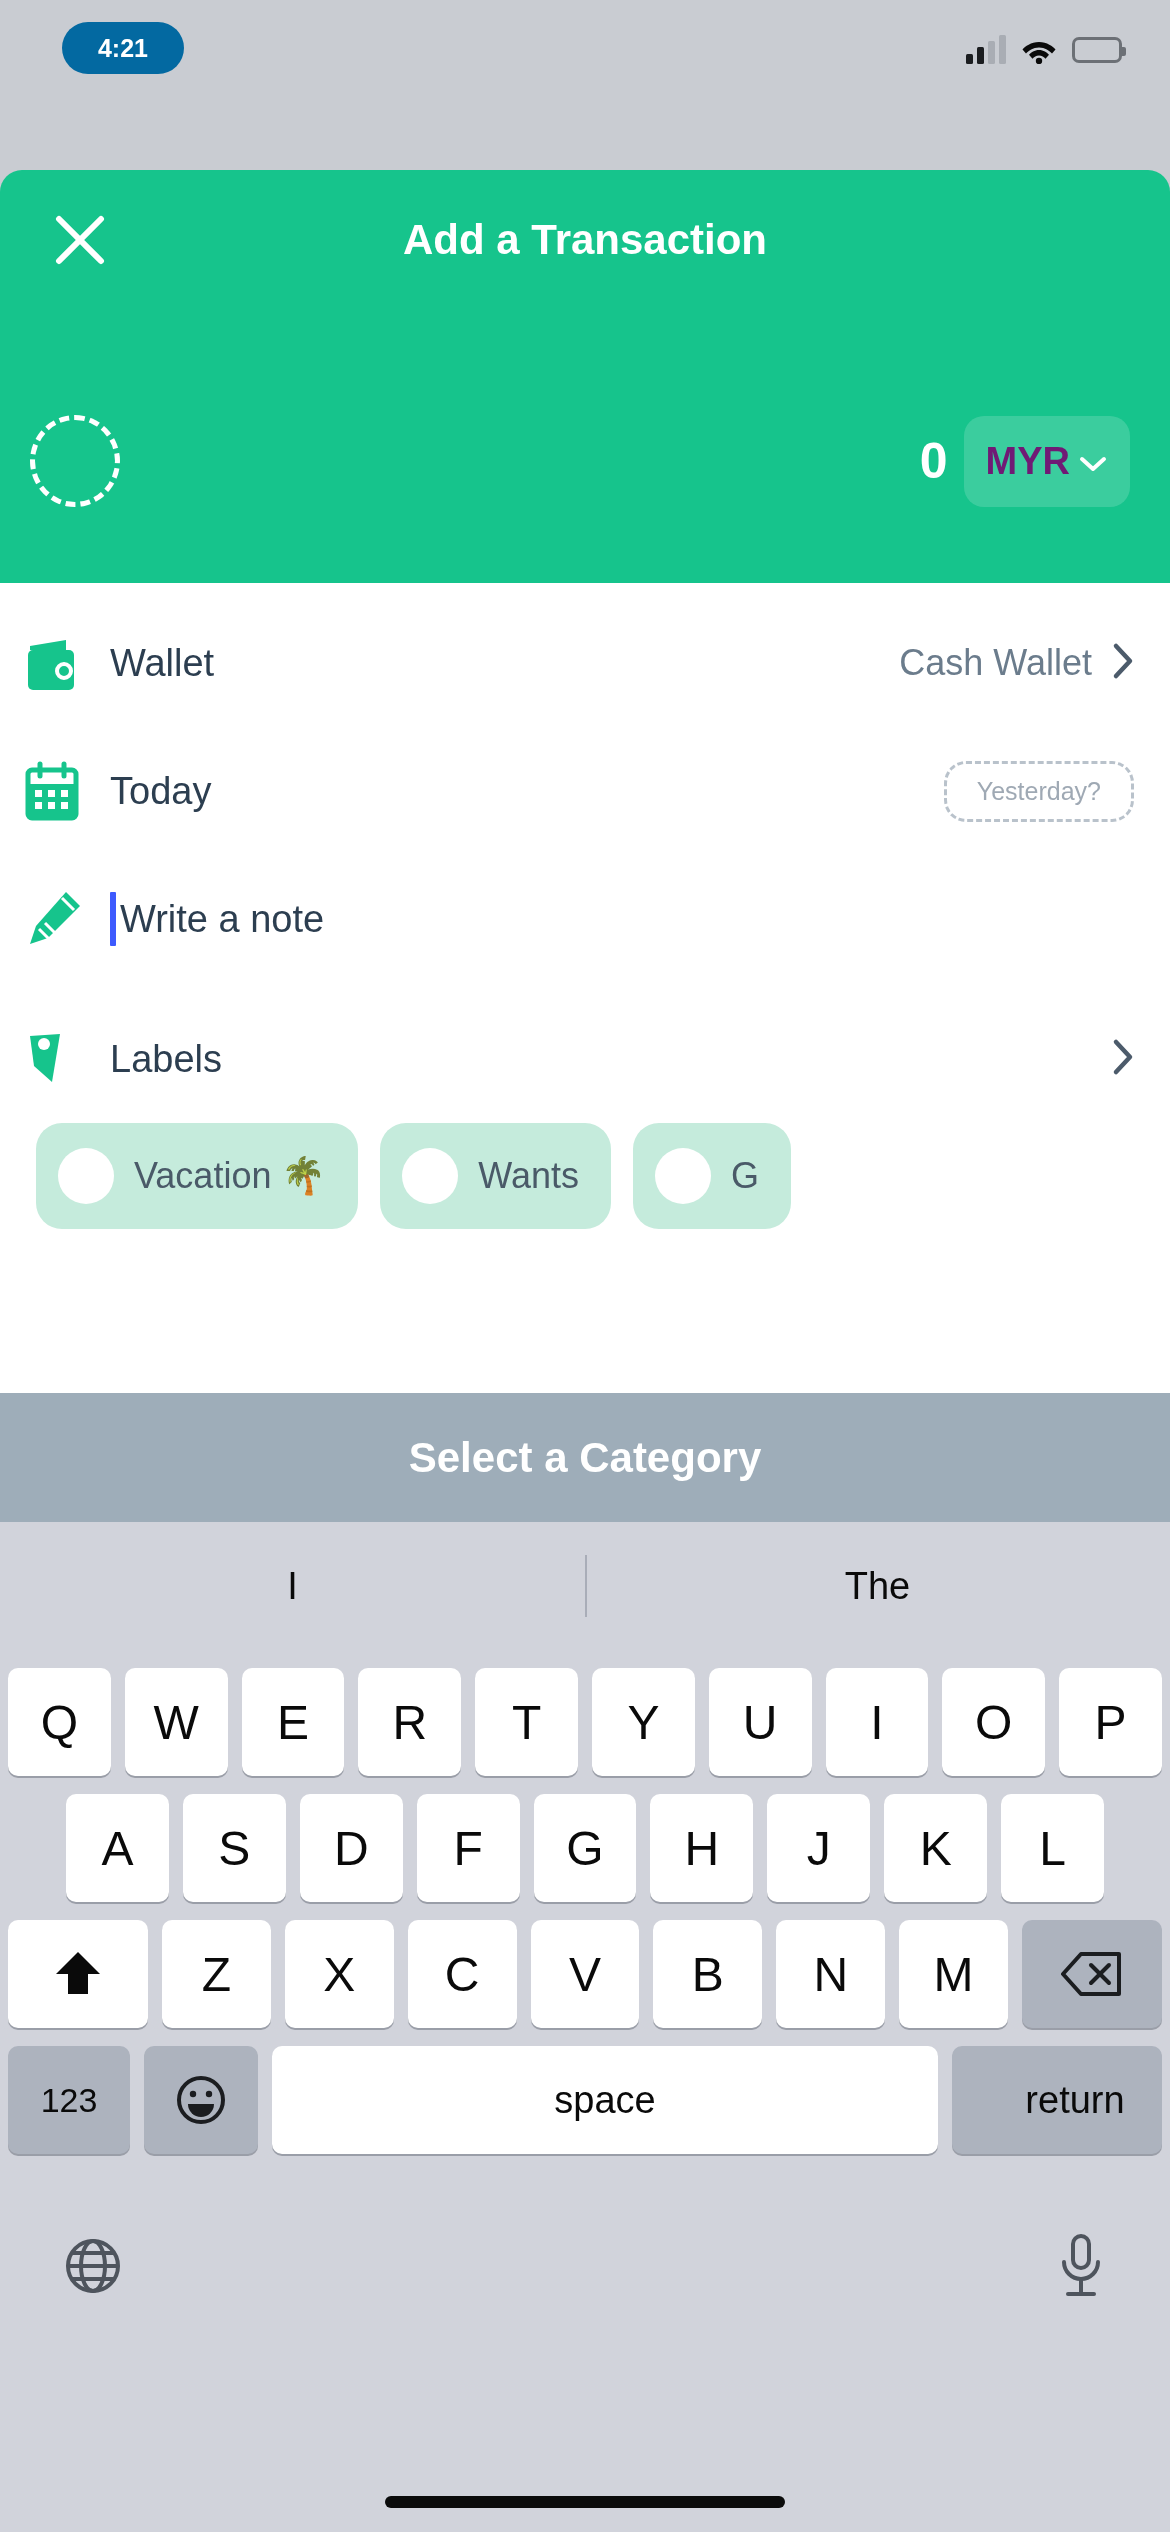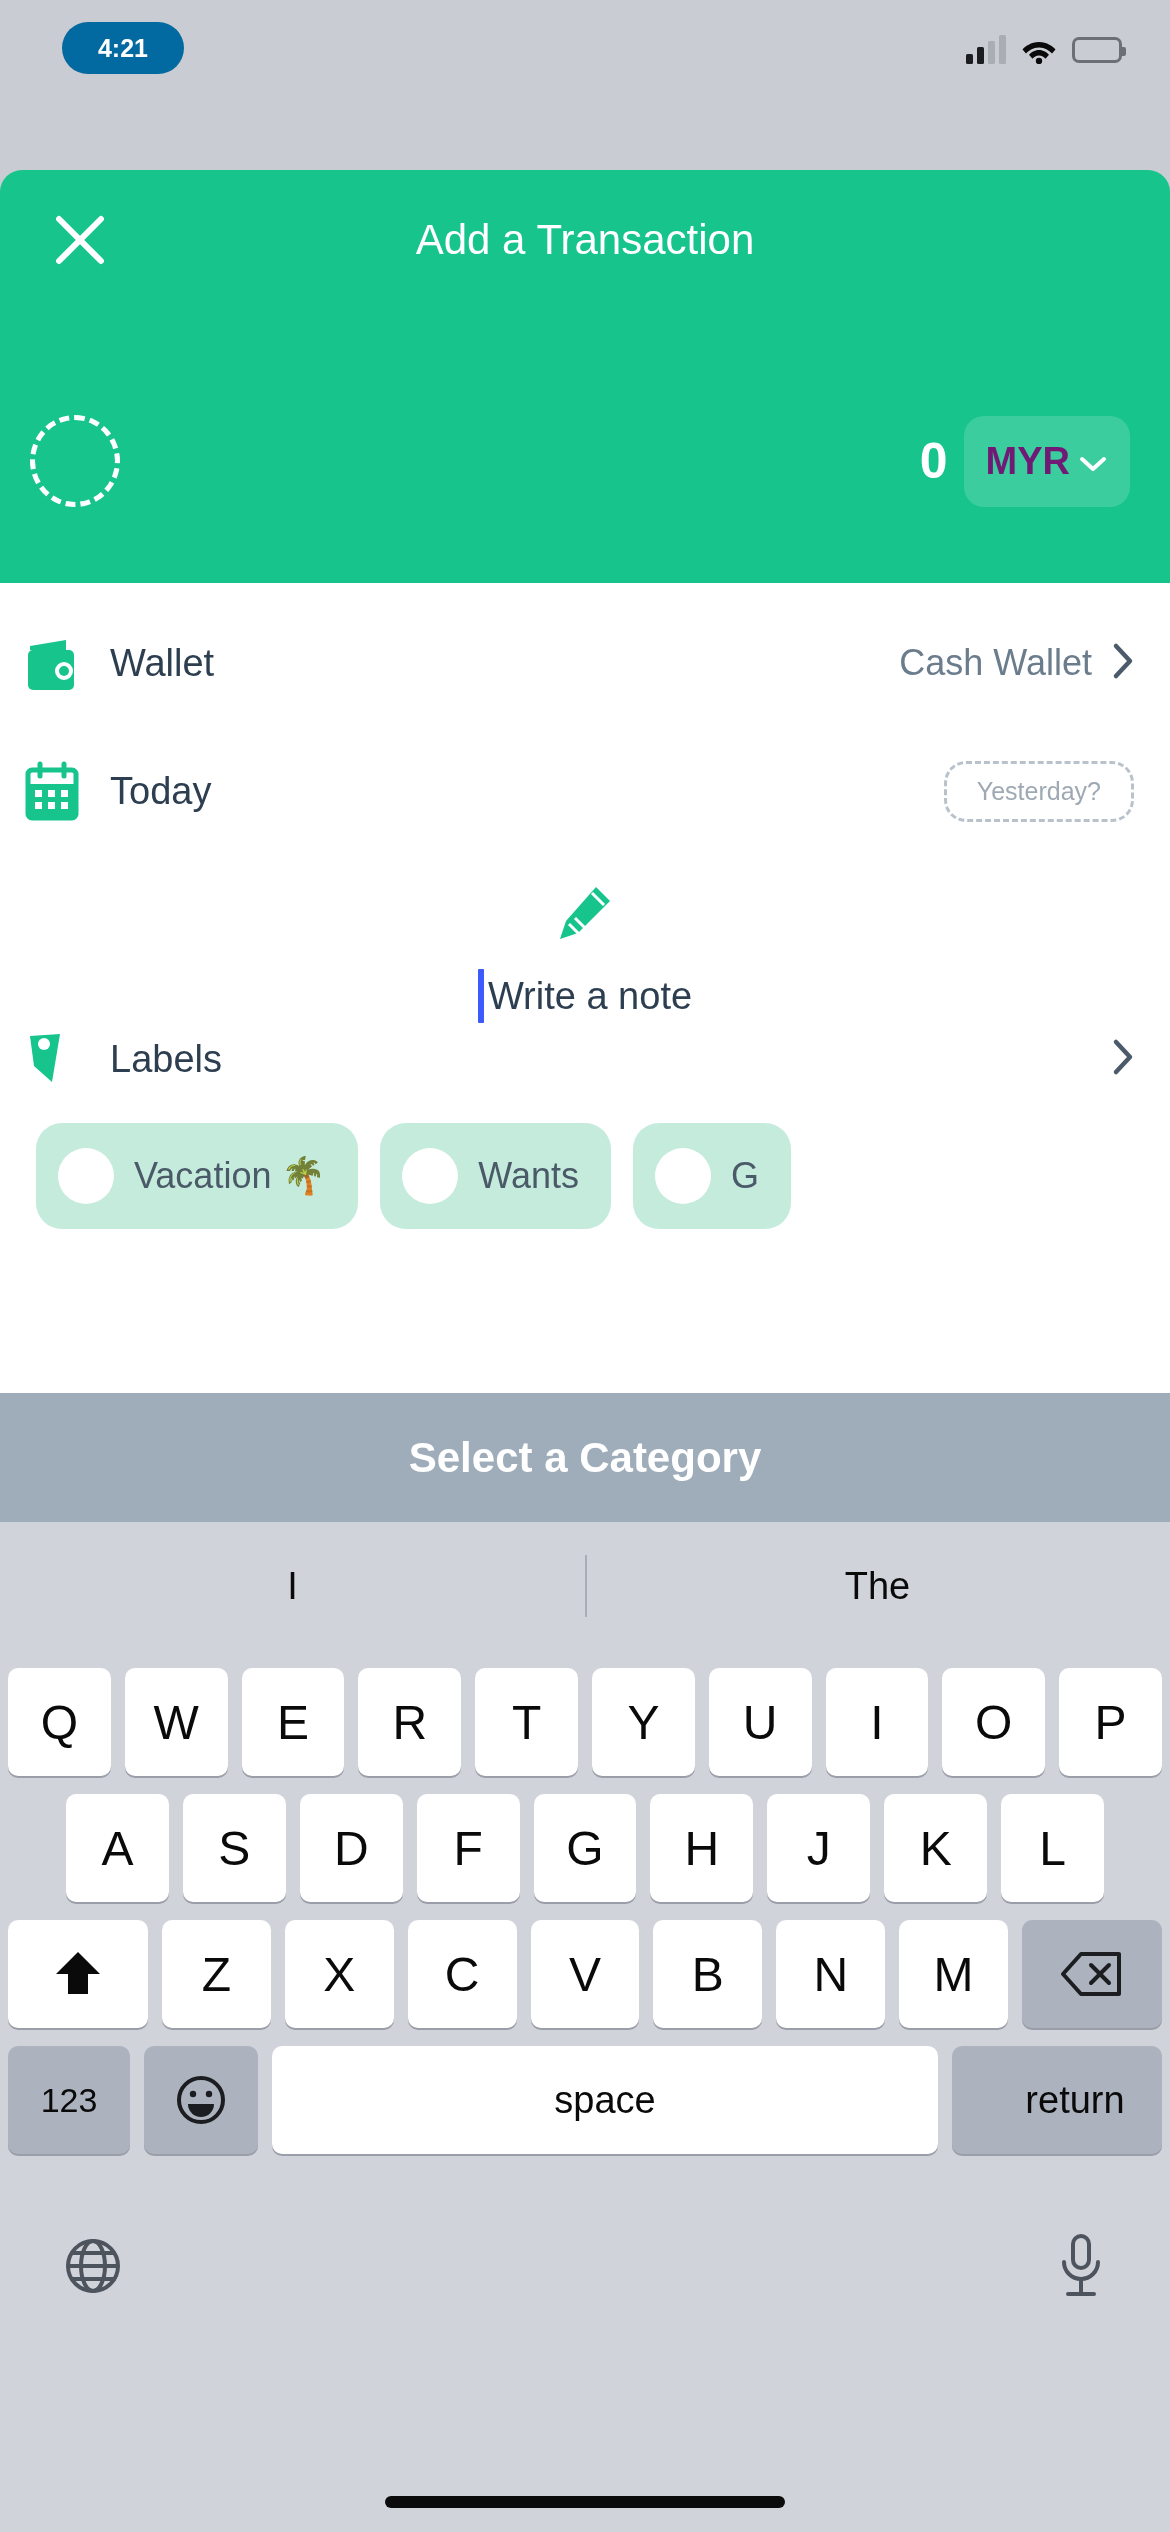--- a/index.html
+++ b/index.html
@@ -46,21 +46,21 @@
   #header {
     position: absolute; left: 0; top: 170px; width: 1170px; height: 413px;
     background: #16c48c; border-radius: 22px 22px 0 0;
   }
   #close-btn {
     position: absolute; left: 48px; top: 38px; width: 64px; height: 64px;
     display: flex; align-items: center; justify-content: center;
   }
   #header-title {
     position: absolute; left: 0; top: 46px; width: 1170px; text-align: center;
-    color: #ffffff; font-size: 42px; font-weight: normal;
+    color: #ffffff; font-size: 42px; font-weight: bold;
   }
   #category-circle {
     position: absolute; left: 30px; top: 55px;
     width: 90px; height: 92px; border-radius: 50%;
     border: 5px dashed #ffffff;
   }
   #amount-wrap {
     position: absolute; right: 40px; top: 68px;
     display: flex; align-items: center; gap: 16px; height: 66px;
   }
@@ -80,21 +80,21 @@
   }
   .row { position: absolute; left: 0; width: 1170px; display: flex; align-items: center; }
   .row .ico { width: 110px; display: flex; justify-content: center; align-items: center; flex: 0 0 110px; }
   .row .label { font-size: 38px; color: #2c3e50; }
   .row-right { position: absolute; right: 36px; display: flex; align-items: center; gap: 20px; }
   .right-value { font-size: 36px; color: #6b7c8c; }
   .chev-gray { display: block; }
 
   #row-wallet { top: 20px; height: 120px; }
   #row-today  { top: 148px; height: 120px; }
-  #row-note   { top: 276px; height: 120px; flex-direction: column; }
+  #row-note   { top: 276px; height: 120px; }
   #row-labels { top: 416px; height: 120px; }
 
   #yesterday-pill {
     border: 3px dashed #b9c2cb; border-radius: 22px;
     padding: 13px 30px; color: #9fa9b4; font-size: 25px;
   }
 
   #note-field { display: flex; align-items: center; }
   #caret { width: 6px; height: 54px; background: #3d5afe; margin-right: 4px; border-radius: 1px; }
   #note-placeholder { font-size: 38px; color: #2c3e50; }

